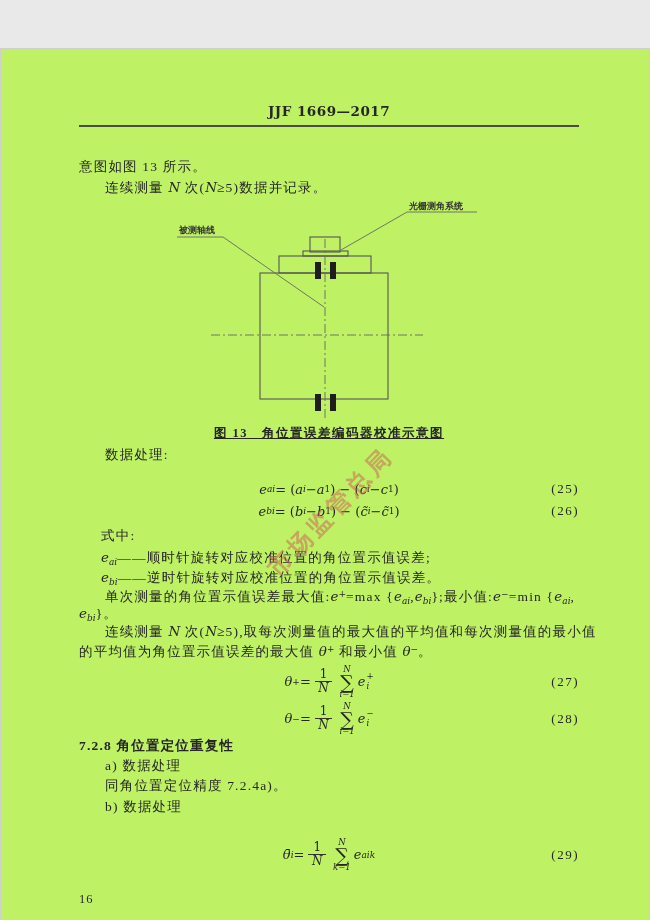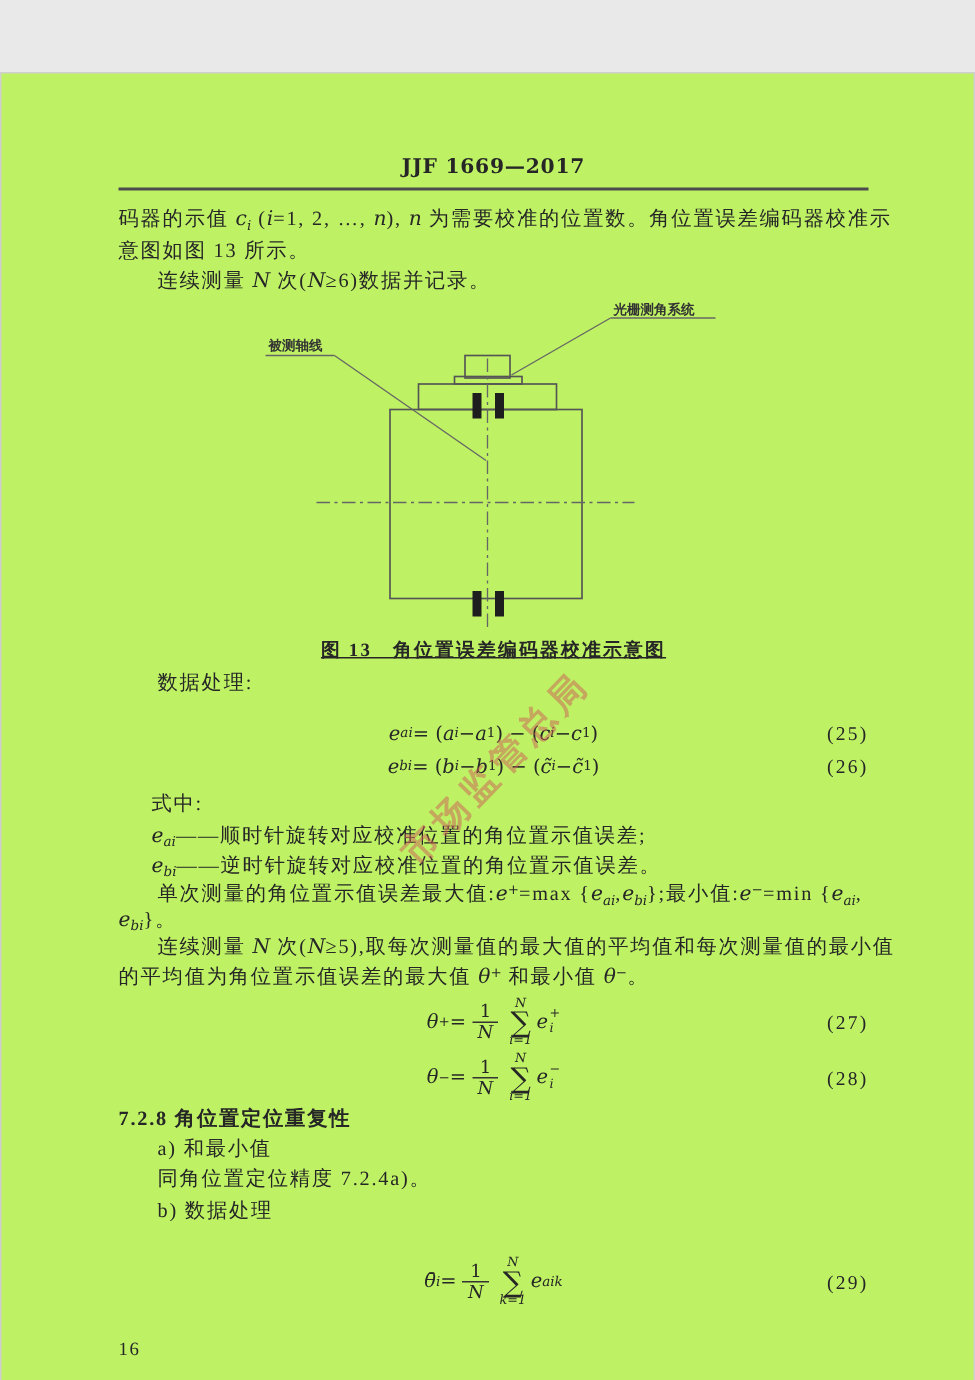--- a/index.html
+++ b/index.html
@@ -39,23 +39,22 @@
   .pageno{position:absolute;top:843px;left:78px;font-size:12.5px;letter-spacing:1px;}
 </style>
 </head>
 <body>
 
 <div class="page">
 
   <div class="header">JJF 1669—2017</div>
   <div class="header-rule"></div>
 
-  <div class="line" style="left:78px;top:89px"><span>码器的示值 </span><span class="r-i">c</span><span class="r-isub">i</span><span> (</span><span class="r-i">i</span><span>=1, 2, …, </span><span class="r-i">n</span><span>), </span><span class="r-i">n</span><span> 为需要校准的位置数。角位置误差编码器校准示</span></div>
   <div class="line" style="left:78px;top:110px"><span>意图如图 13 所示。</span></div>
-  <div class="line" style="left:104px;top:130px"><span>连续测量 </span><span class="r-i">N</span><span> 次(</span><span class="r-i">N</span><span>≥6)数据并记录。</span></div>
+  <div class="line" style="left:104px;top:130px"><span>连续测量 </span><span class="r-i">N</span><span> 次(</span><span class="r-i">N</span><span>≥5)数据并记录。</span></div>
 
   <svg class="figure" width="320" height="230" viewBox="0 0 320 230">
     <g stroke="#555" fill="none" stroke-width="1.1">
       <rect x="139" y="38" width="30" height="15"></rect>
       <rect x="132" y="52" width="45" height="5"></rect>
       <rect x="108" y="57" width="92" height="17"></rect>
       <rect x="89" y="74" width="128" height="126"></rect>
     </g>
     <g fill="#1e1e1e" stroke="none">
       <rect x="144" y="63" width="6" height="17"></rect>
@@ -166,21 +165,21 @@
         <span class="r-i">e</span>
         <span class="stack">
           <span>−</span>
           <span>i</span>
         </span>
       </span>
       <span class="fnum">(28)</span>
     </div>
 
   <div class="line" style="left:78px;top:689px"><span class="r-b">7.2.8  角位置定位重复性</span></div>
-  <div class="line" style="left:104px;top:709px"><span>a) 和最小值</span></div>
+  <div class="line" style="left:104px;top:709px"><span>a) 数据处理</span></div>
   <div class="line" style="left:104px;top:729px"><span>同角位置定位精度 7.2.4a)。</span></div>
   <div class="line" style="left:104px;top:750px"><span>b) 数据处理</span></div>
 
   <div class="formula" style="top:787px;height:38px">
       <span class="fbody">
         <span class="r-i">θ̄</span>
         <span class="r-isub">i</span>
         <span> = </span>
         <span class="frac">
           <span class="num">1</span>

